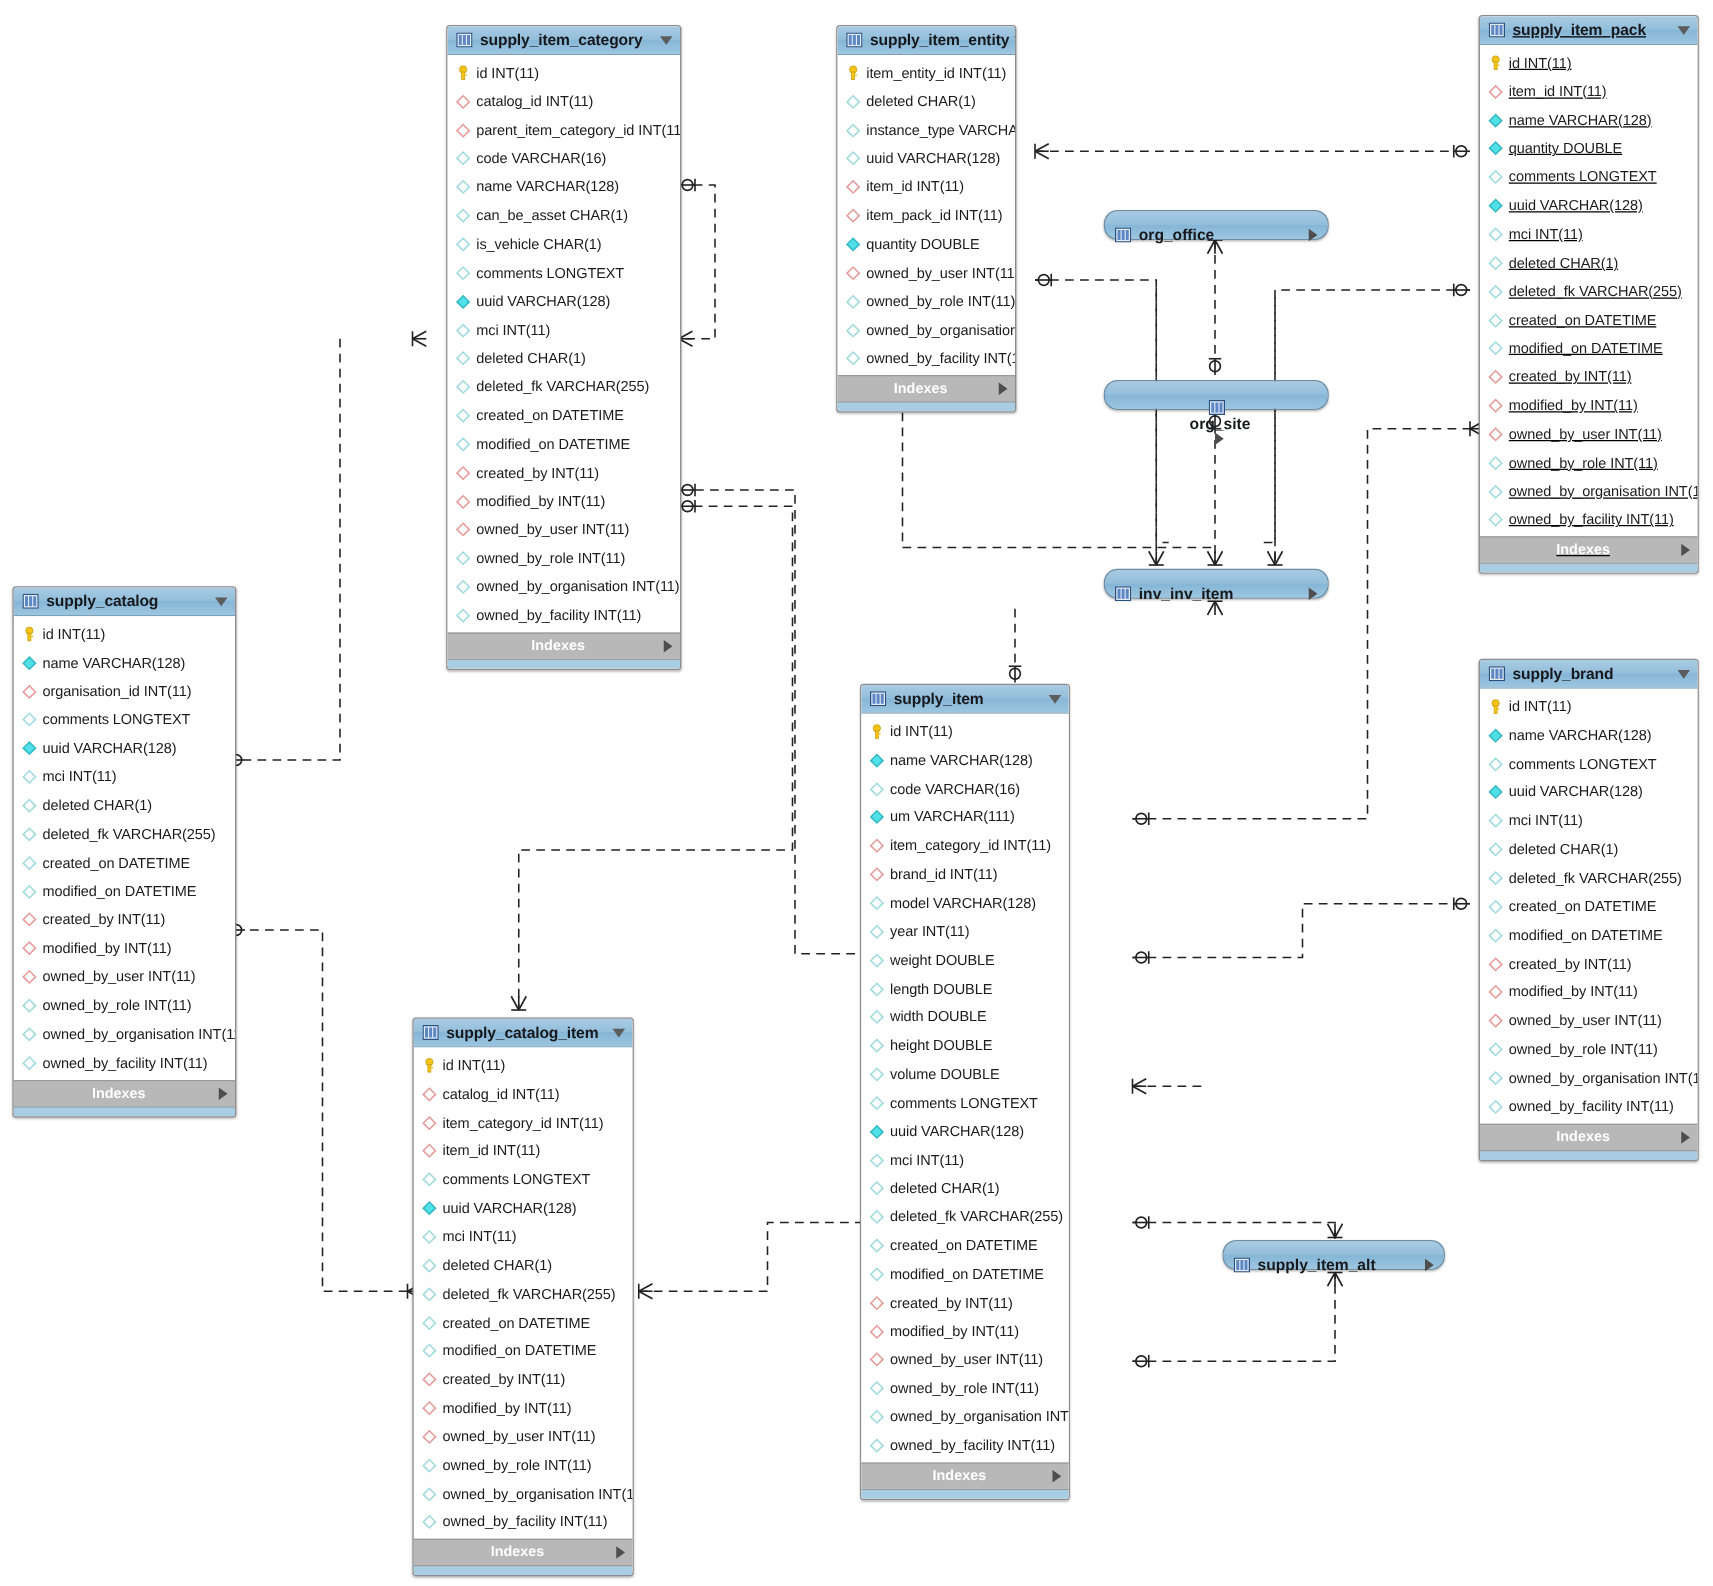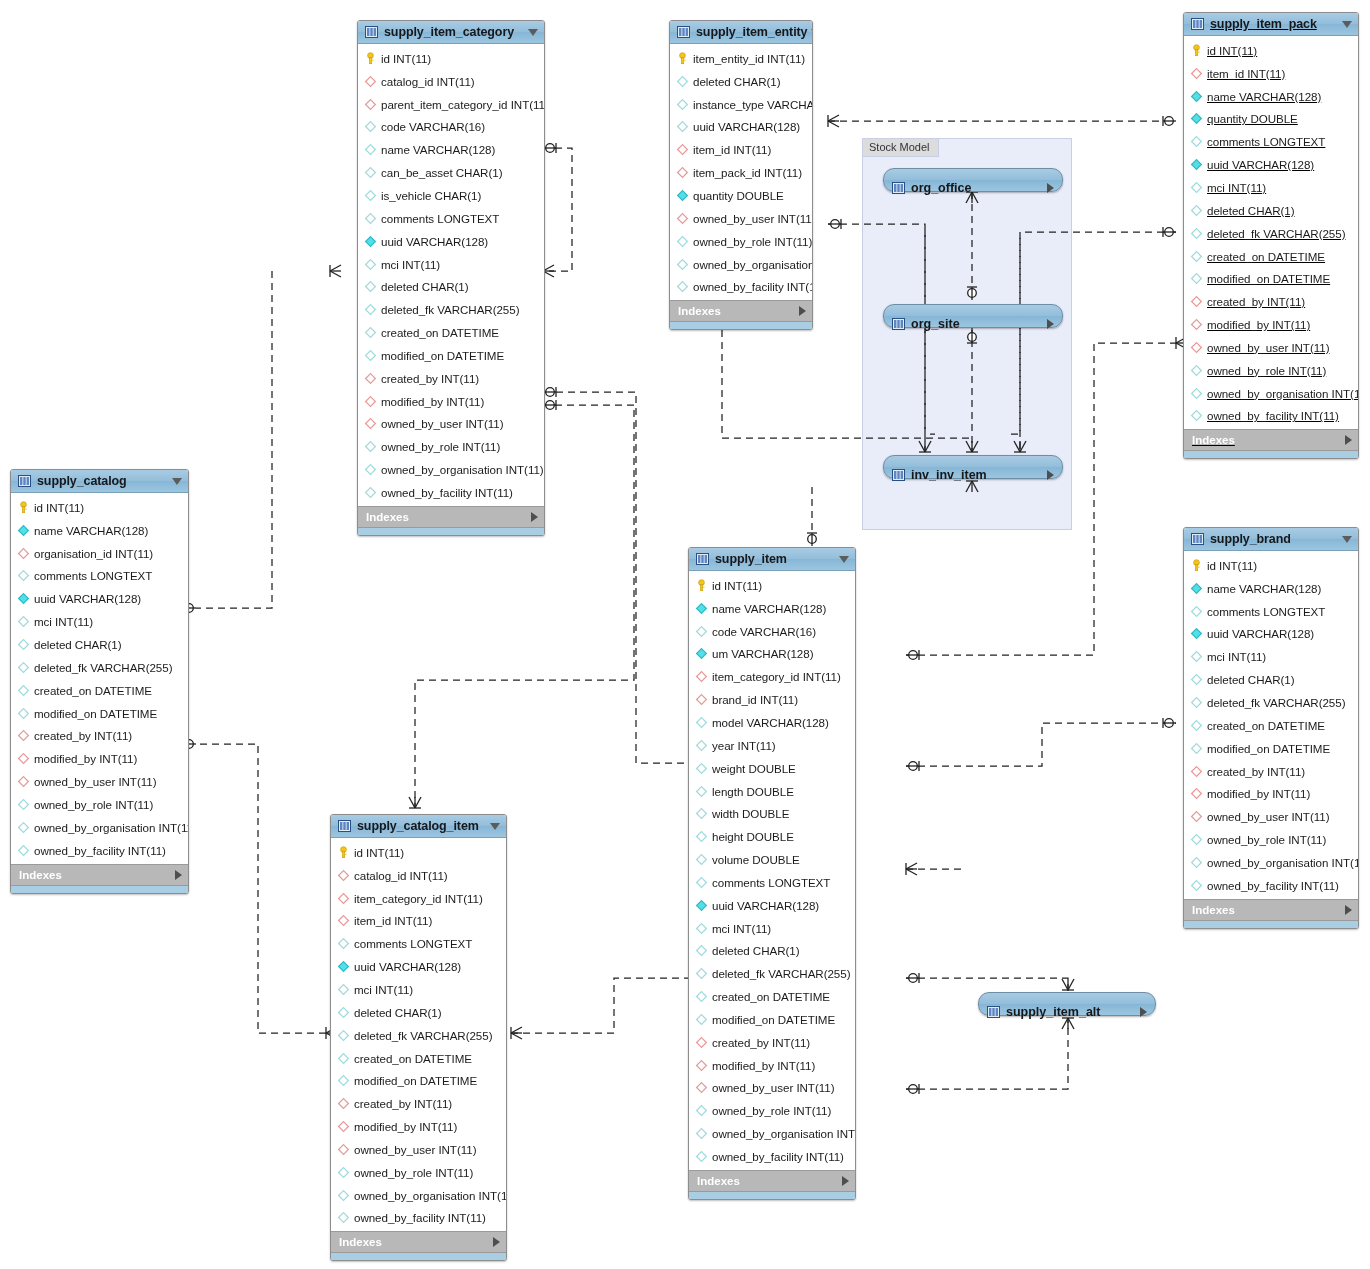--- a/index.html
+++ b/index.html
@@ -119,21 +119,21 @@
     background:#b8b8b8;
     border-top:1px solid #9a9a9a;
     display:flex;
     align-items:center;
     padding:0 6px 0 8px;
     font-size:11.5px;
     font-weight:bold;
     color:#ffffff;
     box-sizing:border-box;
   }
-  .foot .f-label{flex:1;}
+  .foot .f-label{flex:1;text-align:center;}
   .foot .caret-r{border-left-color:#4e4e4e;}
   .strip{
     height:7px;
     background:#a9cde2;
     border-top:1px solid #9a9a9a;
   }
   
   .pill{
     position:absolute;
     z-index:10;
@@ -154,23 +154,20 @@
     flex:1;
     margin-left:6px;
     white-space:nowrap;
   }
 </style>
 </head>
 <body>
 
 <div id="canvas">
 
-  <div class="group-box" style="left:862px; top:138px; width:208px; height:390px;">
-    <div class="group-tab">Stock Model</div>
-  </div>
 
   <svg id="wires" viewBox="0 0 1370 1269" xmlns="http://www.w3.org/2000/svg">
     <defs>
       <g id="crowR">
         <line x1="0" y1="-6" x2="0" y2="6" stroke="#222" stroke-width="1.3"></line>
         <line x1="0" y1="0" x2="-11" y2="-6" stroke="#222" stroke-width="1.3"></line>
         <line x1="0" y1="0" x2="-11" y2="6" stroke="#222" stroke-width="1.3"></line>
         <line x1="-11" y1="0" x2="0" y2="0" stroke="#222" stroke-width="1.3"></line>
       </g>
       <g id="crowL">
@@ -812,21 +809,21 @@
         <div class="col">
           <svg class="glyph" viewBox="0 0 13 13">
             <polygon points="6.5,1.6 11.4,6.5 6.5,11.4 1.6,6.5" fill="#ffffff" stroke="#9fdadd" stroke-width="1.25"></polygon>
           </svg>
           <span class="cname">code VARCHAR(16)</span>
         </div>
         <div class="col">
           <svg class="glyph" viewBox="0 0 13 13">
             <polygon points="6.5,1.6 11.4,6.5 6.5,11.4 1.6,6.5" fill="#4fe0e8" stroke="#35b9c4" stroke-width="1.25"></polygon>
           </svg>
-          <span class="cname">um VARCHAR(128)</span>
+          <span class="cname">um VARCHAR(111)</span>
         </div>
         <div class="col">
           <svg class="glyph" viewBox="0 0 13 13">
             <polygon points="6.5,1.6 11.4,6.5 6.5,11.4 1.6,6.5" fill="#ffffff" stroke="#e79a9a" stroke-width="1.25"></polygon>
           </svg>
           <span class="cname">item_category_id INT(11)</span>
         </div>
         <div class="col">
           <svg class="glyph" viewBox="0 0 13 13">
             <polygon points="6.5,1.6 11.4,6.5 6.5,11.4 1.6,6.5" fill="#ffffff" stroke="#e79a9a" stroke-width="1.25"></polygon>
@@ -1197,21 +1194,21 @@
     <div class="pill" style="left: 883px; top: 168px; width: 180px;">
       <svg class="ic-table" viewBox="0 0 13 12">
         <rect x="0.5" y="0.5" width="12" height="11" fill="#e2ecf5" stroke="#2b4f80"></rect>
         <rect x="2" y="2" width="2.4" height="8" fill="#5c86c4"></rect>
         <rect x="5.3" y="2" width="2.4" height="8" fill="#5c86c4"></rect>
         <rect x="8.6" y="2" width="2.4" height="8" fill="#5c86c4"></rect>
       </svg>
       <span class="t-name">org_office</span>
       <span class="caret-r"></span>
     </div>
-    <div class="pill" style="left: 883px; top: 304px; width: 180px;">
+    <div class="pill" style="left: 883px; top: 304px; width: 180px; flex-direction: column;">
       <svg class="ic-table" viewBox="0 0 13 12">
         <rect x="0.5" y="0.5" width="12" height="11" fill="#e2ecf5" stroke="#2b4f80"></rect>
         <rect x="2" y="2" width="2.4" height="8" fill="#5c86c4"></rect>
         <rect x="5.3" y="2" width="2.4" height="8" fill="#5c86c4"></rect>
         <rect x="8.6" y="2" width="2.4" height="8" fill="#5c86c4"></rect>
       </svg>
       <span class="t-name">org_site</span>
       <span class="caret-r"></span>
     </div>
     <div class="pill" style="left: 883px; top: 455px; width: 180px; border-radius: 11px;">

